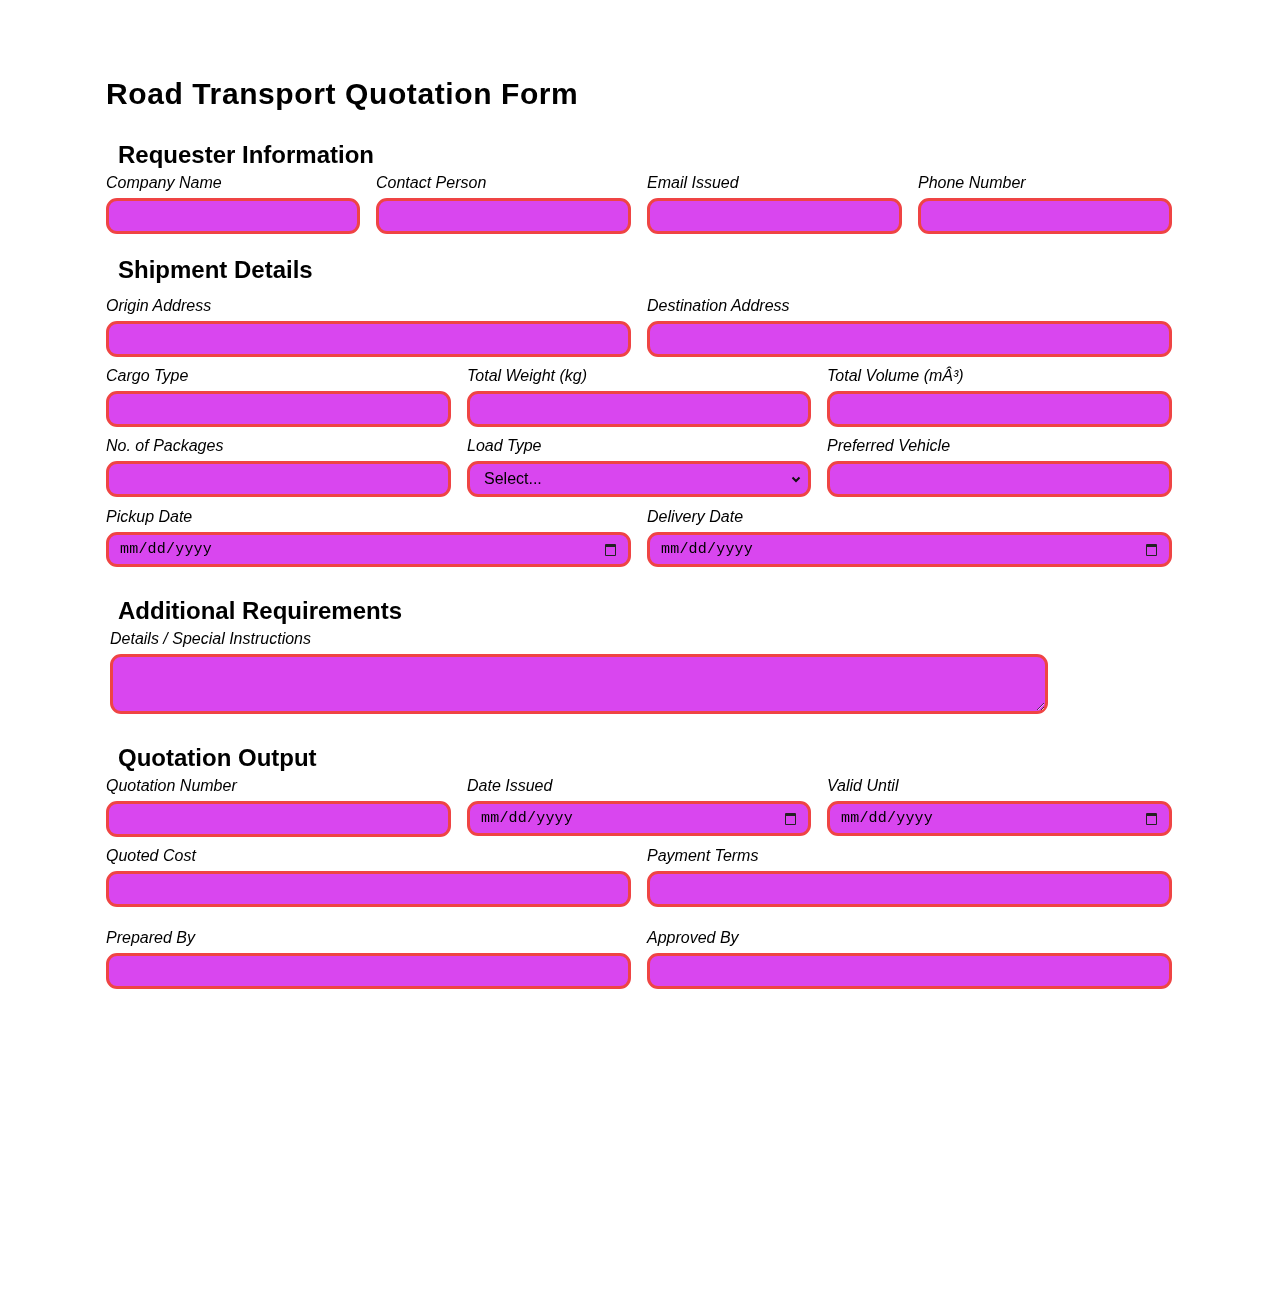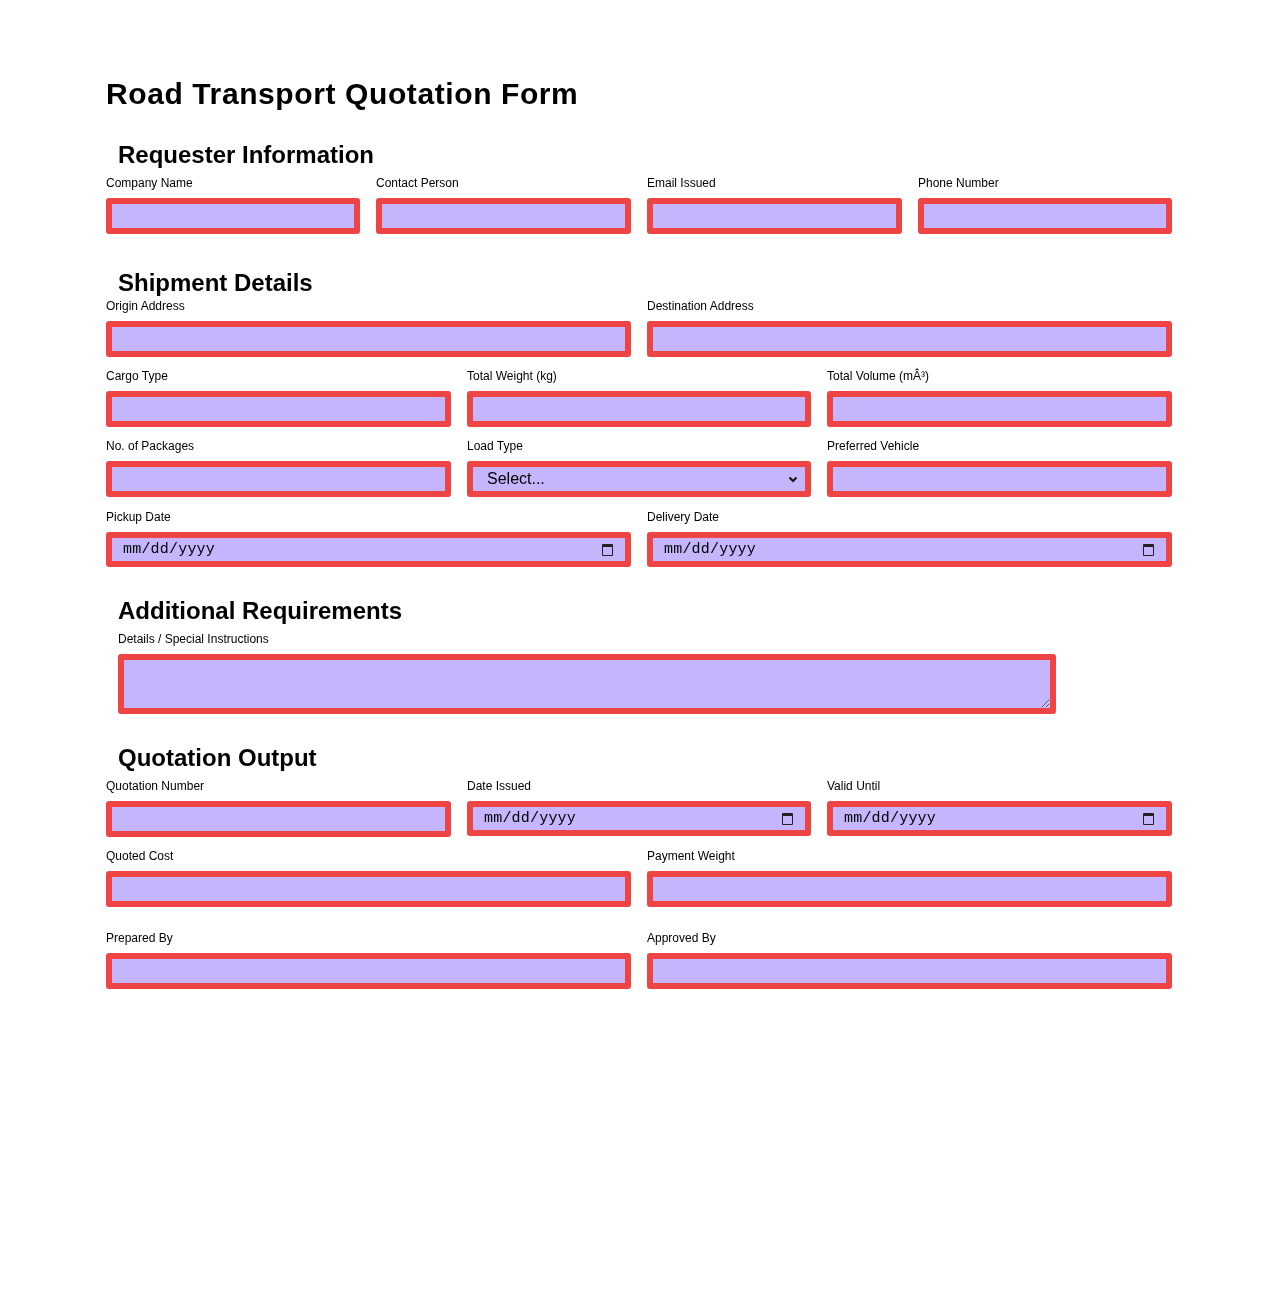--- a/index.html
+++ b/index.html
@@ -36,33 +36,34 @@
       font-size: 24px;
       font-weight: bold;
       line-height: 22px;
       white-space: nowrap;
     }
     .field {
       position: absolute;
     }
     .field label {
       display: block;
-      font-size: 12px;
+      font-size: 16px;
       line-height: 20px;
       height: 20px;
       white-space: nowrap;
       margin-bottom: 5px;
+      font-style: italic;
     }
     .box {
       display: block;
       width: 100%;
       height: 36px;
-      border: 6px solid #ef4444;
-      border-radius: 3px;
-      background: #c4b5fd;
+      border: 3px solid #ef4444;
+      border-radius: 11px;
+      background: #d946ef;
       padding: 0 10px;
       font-family: "Liberation Sans", sans-serif;
       font-size: 16px;
       color: #000;
       outline: none;
     }
     .box.date {
       height: 35px;
       display: flex;
       align-items: center;
@@ -118,21 +119,21 @@
   </div>
   <div class="field" style="top:173px; left:541px; width:255px;">
     <label>Email Issued</label>
     <input class="box" type="text" value="" style="">
   </div>
   <div class="field" style="top:173px; left:812px; width:254px;">
     <label>Phone Number</label>
     <input class="box" type="text" value="" style="">
   </div>
 
-  <h2 class="section-title" style="top:260px;text-align:right;">Shipment Details</h2>
+  <h2 class="section-title" style="top:247px;text-align:right;">Shipment Details</h2>
 
   <div class="field" style="top:296px; left:0; width:525px;">
     <label>Origin Address</label>
     <input class="box" type="text" value="" style="">
   </div>
   <div class="field" style="top:296px; left:541px; width:525px;">
     <label>Destination Address</label>
     <input class="box" type="text" value="" style="">
   </div>
 
@@ -177,21 +178,21 @@
   <div class="field" style="top:507px; left:541px; width:525px;">
     <label>Delivery Date</label>
     <div class="box date">
       <span class="date-text">mm/dd/yyyy</span>
       <span class="cal-icon"></span>
     </div>
   </div>
 
   <h2 class="section-title" style="top:588px;">Additional Requirements</h2>
 
-  <div class="field" style="top:629px; left:12px; width:938px;">
+  <div class="field" style="top:629px; left:4px; width:938px;">
     <label>Details / Special Instructions</label>
     <textarea class="box" style=""></textarea>
   </div>
 
   <h2 class="section-title" style="top:735px;">Quotation Output</h2>
 
   <div class="field" style="top:776px; left:0; width:345px;">
     <label>Quotation Number</label>
     <input class="box" type="text" value="" style="">
   </div>
@@ -208,21 +209,21 @@
       <span class="date-text">mm/dd/yyyy</span>
       <span class="cal-icon"></span>
     </div>
   </div>
 
   <div class="field" style="top:846px; left:0; width:525px;">
     <label>Quoted Cost</label>
     <input class="box" type="text" value="" style="">
   </div>
   <div class="field" style="top:846px; left:541px; width:525px;">
-    <label>Payment Weight</label>
+    <label>Payment Terms</label>
     <input class="box" type="text" value="" style="">
   </div>
 
   <div class="field" style="top:928px; left:0; width:525px;">
     <label>Prepared By</label>
     <input class="box" type="text" value="" style="">
   </div>
   <div class="field" style="top:928px; left:541px; width:525px;">
     <label>Approved By</label>
     <input class="box" type="text" value="" style="">

